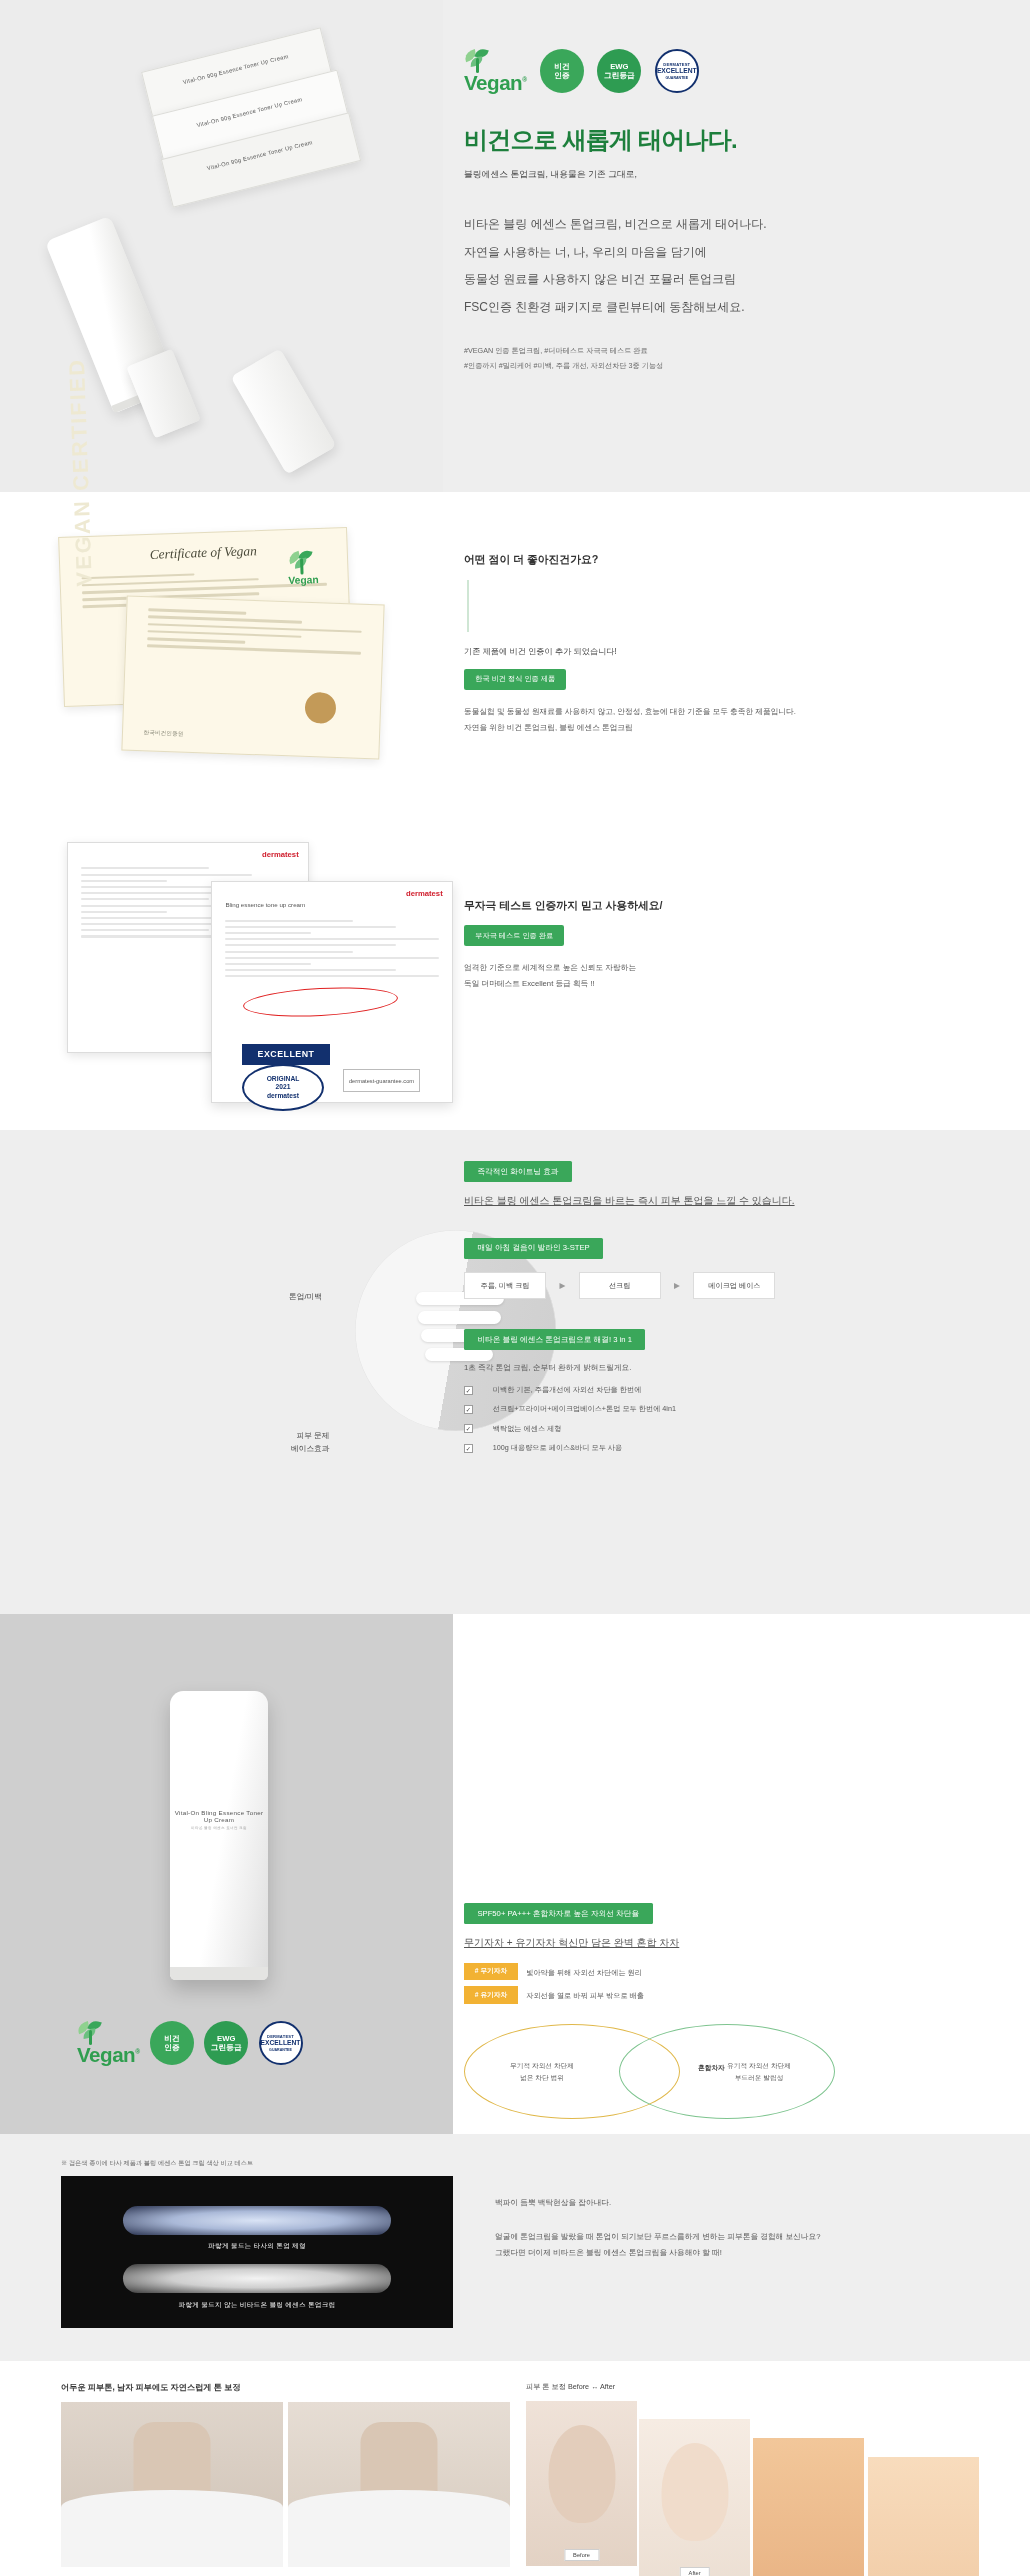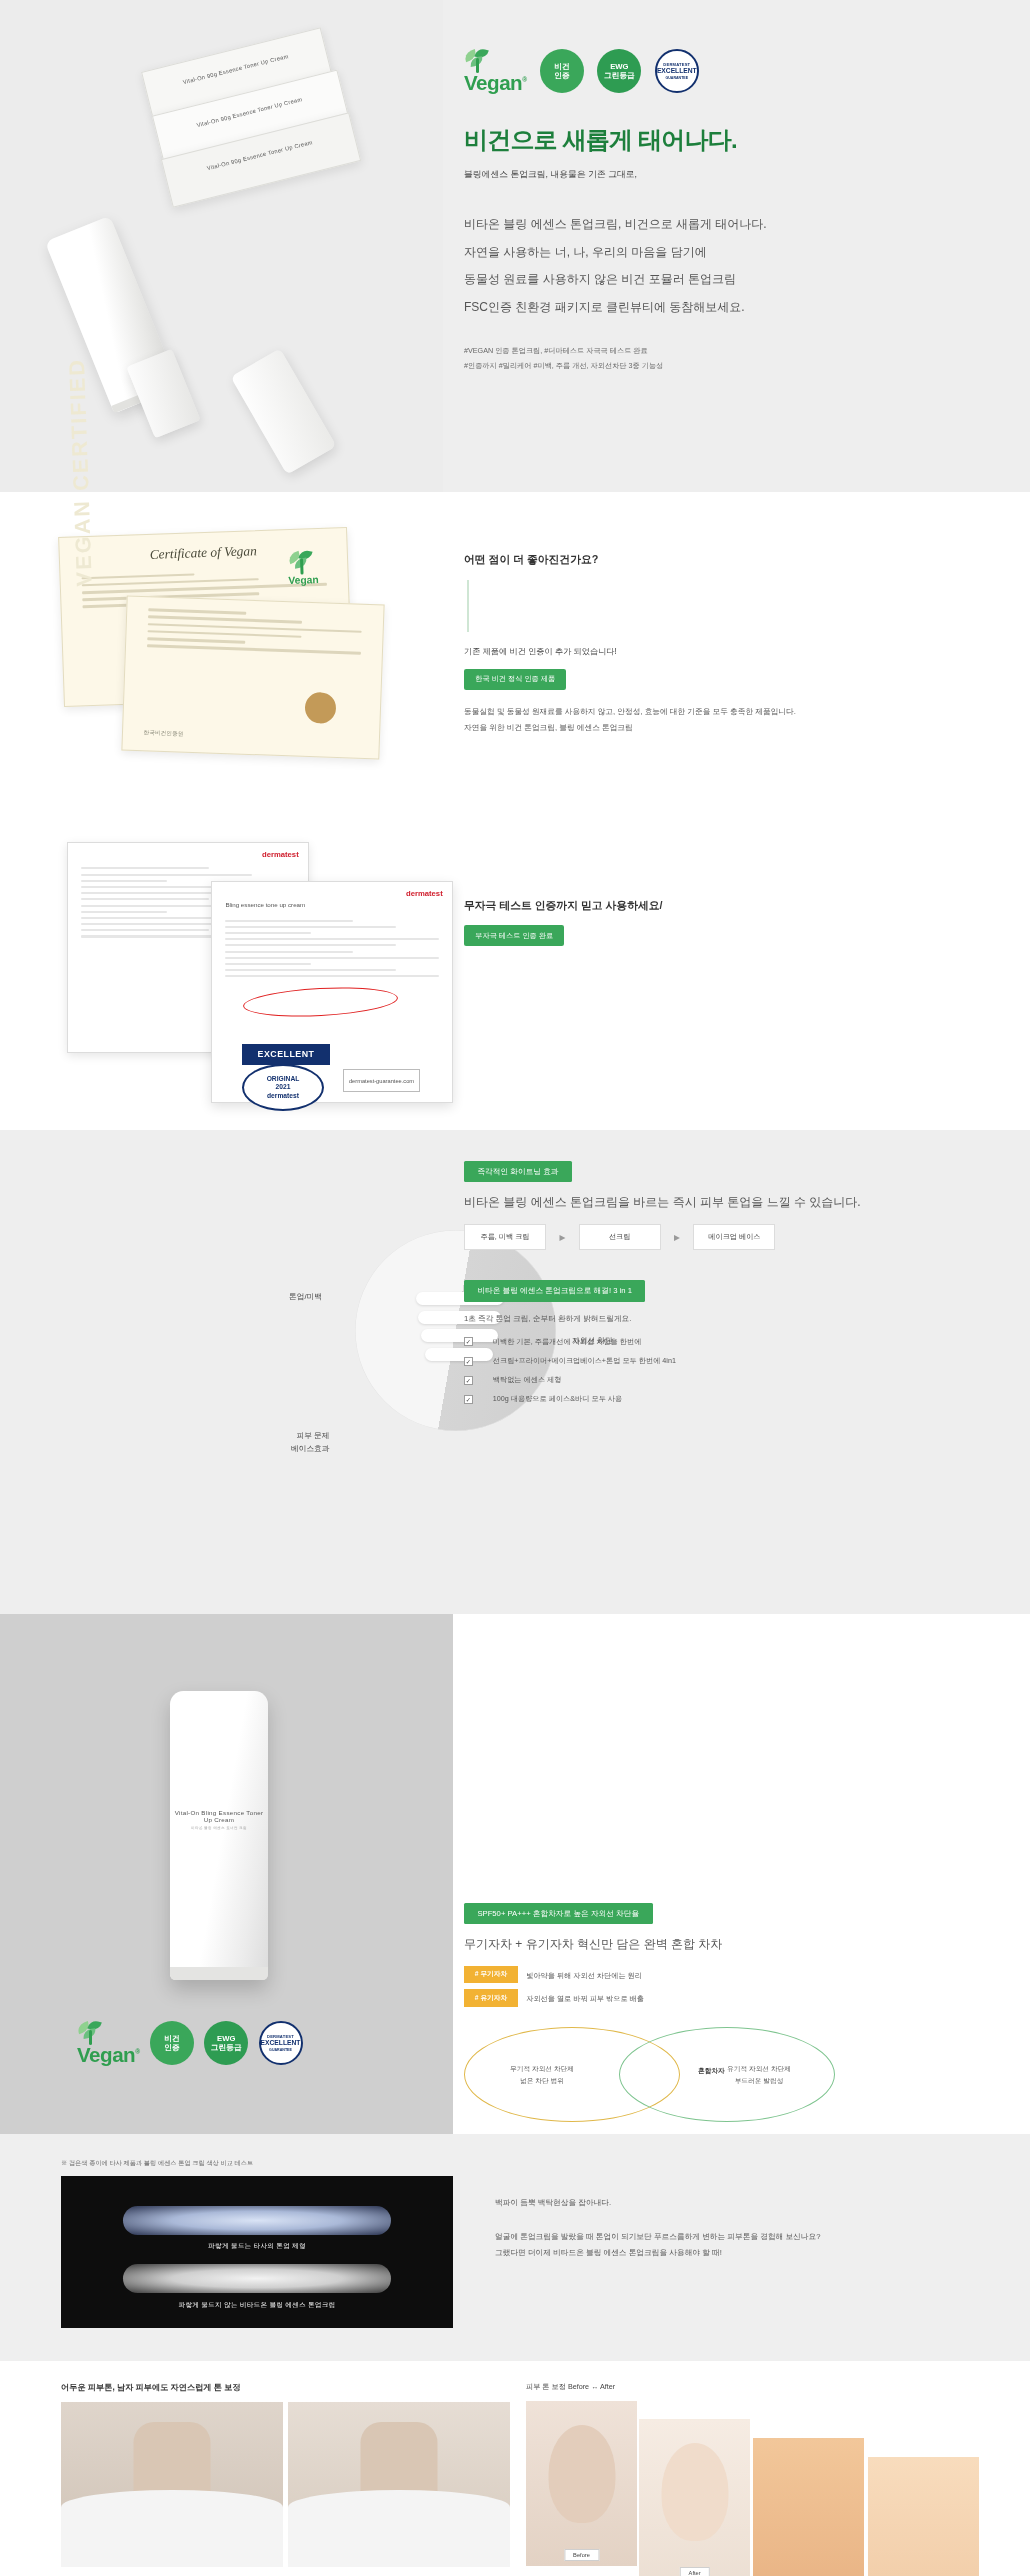--- a/index.html
+++ b/index.html
@@ -209,21 +209,21 @@
   .lbl { position:absolute; font-size:7.7px; color:#444; }
   .lbl-tone  { left:289px; top:162px; }
   .lbl-uv    { left:572px; top:206px; }
   .lbl-cover { left:291px; top:299px; text-align:right; line-height:1.7;}
 
   .eff-right { position:absolute; left:464px; top:31px; width:526px; }
   .green-head {
     display:inline-block; background:#3aa75a; color:#fff; font-size:7.7px;
     padding:5.7px 13.4px; border-radius:1.5px;
   }
-  .eff-desc { margin-top:11.3px; font-size:12px; color:#555; }
+  .eff-desc { margin-top:11.3px; font-size:10px; color:#555;text-decoration:underline; }
   .step-row { display:flex; align-items:center; gap:13.4px; margin-top:13.4px; }
   .step-box {
     background:#fff; border:0.5px solid #dcdcdc; font-size:7.2px; color:#444;
     padding:7.2px 13.4px; min-width:82px; text-align:center;
   }
   .arrow { color:#9a9a9a; font-size:7.7px; }
   .chk-list { margin-top:12.4px; }
   .chk-item { display:flex; align-items:center; gap:20px; margin-bottom:9.3px; font-size:7.2px; color:#555; }
   .chk {
     width:8.8px; height:8.8px; border:0.5px solid #9c9c9c; background:#fff;
@@ -492,20 +492,24 @@
     <div class="orig-stamp">
       <span>ORIGINAL</span>
       <span>2021</span>
       <span>dermatest</span>
     </div>
     <div class="guarantee-box">dermatest-guarantee.com</div>
 
     <div class="derma-right">
       <div class="q-title">무자극 테스트 인증까지 믿고 사용하세요/</div>
       <div class="pill">무자극 테스트 인증 완료</div>
+      <div class="body-txt">
+        <div>엄격한 기준으로 세계적으로 높은 신뢰도 자랑하는</div>
+        <div>독일 더마테스트 Excellent 등급 획득 !!</div>
+      </div>
     </div>
   </section>
 
   <section class="effect">
     <div class="circle-wrap">
       <div class="circle-outer"></div>
       <div class="circle-fingers">
         <div class="finger f1"></div>
           <div class="finger f2"></div>
         <div class="finger f3"></div>
@@ -516,20 +520,23 @@
     <div class="lbl lbl-uv">자외선 차단</div>
     <div class="lbl lbl-cover">
       <div>피부 문제</div>
         <div>베이스효과</div>
     </div>
 
     <div class="eff-right">
       <div class="green-head">즉각적인 화이트닝 효과</div>
       <div class="eff-desc">비타온 블링 에센스 톤업크림을 바르는 즉시 피부 톤업을 느낄 수 있습니다.</div>
 
+      <div style="margin-top:30px">
+        <div class="green-head">매일 아침 걸음이 발라인 3-STEP</div>
+      </div>
       <div class="step-row">
         <div class="step-box">주름, 미백 크림</div>
         <div class="arrow">▶</div>
         <div class="step-box">선크림</div>
         <div class="arrow">▶</div>
         <div class="step-box">메이크업 베이스</div>
       </div>
 
       <div style="margin-top:30px">
         <div class="green-head">비타온 블링 에센스 톤업크림으로 해결! 3 in 1</div>

